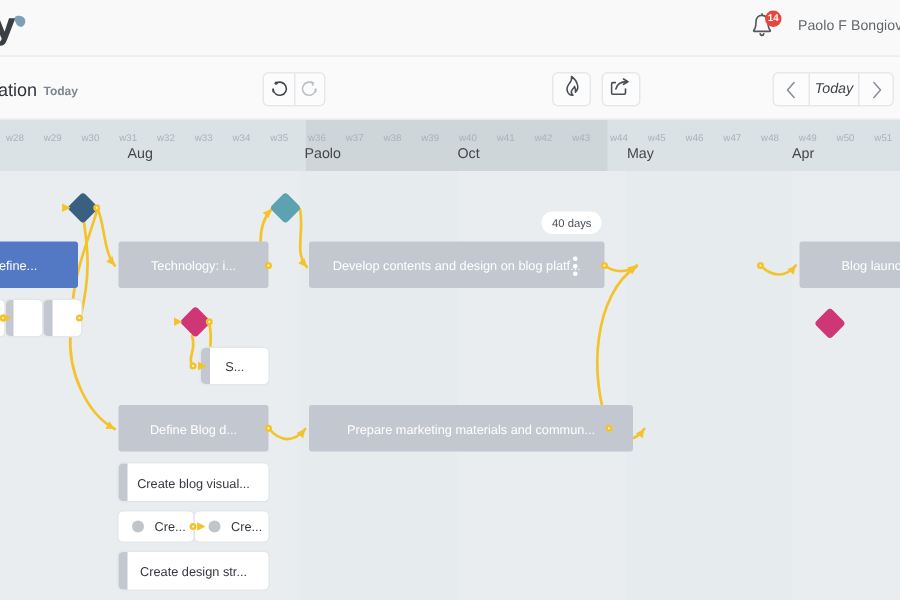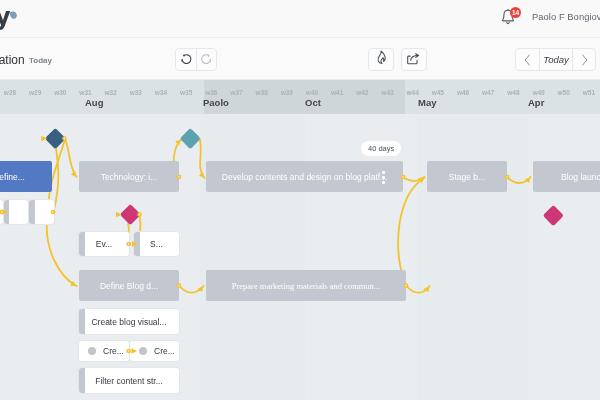--- a/index.html
+++ b/index.html
@@ -43,21 +43,21 @@
   .filter-btn .lbl { position:absolute; left:13px; top:6px; font-size:9.5px; color:#4e535a; }
   .filter-btn .chev { position:absolute; left:54px; top:8px; line-height:0; }
   .nav-group { position:absolute; left:515px; top:48px; height:23px; display:flex;
                border:1px solid #e5e8eb; border-radius:4px; background:#fcfcfd; overflow:hidden;font-style:italic; }
   .nav-group .nb { height:21px; display:flex; align-items:center; justify-content:center; }
   .nav-group .nb + .nb { border-left:1px solid #e5e8eb; }
   .nav-prev, .nav-next { width:23px; }
   .nav-today { width:33px; font-size:9.5px; color:#3c4147; }
 
   
-  .thead { position:absolute; left:0; top:80px; width:600px; height:34px; background:#dbe2e5;font-weight:bold; }
+  .thead { position:absolute; left:0; top:80px; width:600px; height:34px; background:#dbe2e5; }
   .mcell { position:absolute; top:0; height:34px; background:#ced6da; }
   .wk { position:absolute; top:9px; font-size:6.5px; color:#a9b3b9; text-align:center; }
   .mname { position:absolute; top:17px; font-size:9.5px; color:#42474c; }
 
   
   .grid { position:absolute; left:0; top:114px; width:600px; height:286px; background:#e9edf0; overflow:hidden; }
   .gband { position:absolute; top:0; height:286px; background:#e6ebee; }
 
   
   .bar { position:absolute; border-radius:2px; background:#c3c7cf; }
@@ -222,66 +222,59 @@
         <span class="txt">Technology: i...</span>
       </div>
       <div class="bar" style="left: 206px; top: 47px; width: 197px; height: 31px;">
         <span class="txt">Develop contents and design on blog platf...</span>
         <span class="dots" style="right: 18px; top: 10px;">
           <i></i>
           <i></i>
           <i></i>
         </span>
       </div>
-      <div class="bar" style="left: 427px; top: 47px; width: 80px; height: 31px;">
-        <span class="txt">Stage b...</span>
-      </div>
       <div class="bar" style="left: 533px; top: 47px; width: 110px; height: 31px;">
         <span class="txt">Blog launch ...</span>
       </div>
       <div class="bar" style="left: 79px; top: 156px; width: 100px; height: 31px;">
         <span class="txt">Define Blog d...</span>
       </div>
-      <div class="bar" style="left: 206px; top: 156px; width: 200px; height: 31px; font-family: Liberation Serif, serif;">
+      <div class="bar" style="left: 206px; top: 156px; width: 216px; height: 31px;">
         <span class="txt">Prepare marketing materials and commun...</span>
       </div>
       <div class="wbar" style="left: -22px; top: 86px; width: 25px; height: 24px;">
         <span class="txt"></span>
       </div>
       <div class="wbar" style="left: 3.5px; top: 86px; width: 24.5px; height: 24px;">
         <span class="pre"></span>
         <span class="txt"></span>
       </div>
       <div class="wbar" style="left: 29px; top: 86px; width: 24.5px; height: 24px;">
         <span class="pre"></span>
         <span class="txt"></span>
-      </div>
-      <div class="wbar" style="left: 79px; top: 118px; width: 50px; height: 24px;">
-        <span class="pre"></span>
-        <span class="txt">Ev...</span>
       </div>
       <div class="wbar" style="left: 134px; top: 118px; width: 45px; height: 24px;">
         <span class="pre"></span>
         <span class="txt">S...</span>
       </div>
       <div class="wbar" style="left: 79px; top: 195px; width: 100px; height: 25px;">
         <span class="pre"></span>
         <span class="txt">Create blog visual...</span>
       </div>
       <div class="wbar av-bar" style="left: 79px; top: 227px; width: 50px; height: 20px;">
         <span class="av"></span>
         <span class="txt">Cre...</span>
       </div>
       <div class="wbar av-bar" style="left: 130px; top: 227px; width: 49px; height: 20px;">
         <span class="av"></span>
         <span class="txt">Cre...</span>
       </div>
       <div class="wbar" style="left: 79px; top: 254px; width: 100px; height: 25px;">
         <span class="pre"></span>
-        <span class="txt">Filter content str...</span>
+        <span class="txt">Create design str...</span>
       </div>
       <div class="diamond" style="width: 14.6px; height: 14.6px; left: 47.7px; top: 16.7px; background: rgb(58, 96, 129);"></div>
       <div class="diamond" style="width: 14.6px; height: 14.6px; left: 182.7px; top: 16.7px; background: rgb(92, 162, 177);"></div>
       <div class="diamond" style="width: 14.6px; height: 14.6px; left: 122.7px; top: 92.7px; background: rgb(206, 54, 118);"></div>
       <div class="diamond" style="width: 14.6px; height: 14.6px; left: 545.7px; top: 93.7px; background: rgb(206, 54, 118);"></div>
       <svg class="links" viewBox="0 114 600 286" width="600" height="286">
         <defs>
           <marker id="arR" markerWidth="6.4" markerHeight="6.4" refX="5.8" refY="3.2" orient="auto" markerUnits="userSpaceOnUse">
             <path d="M0.2 0.4 L5.9 3.2 L0.2 6.0 Z" fill="#f4c32c"></path>
           </marker>

